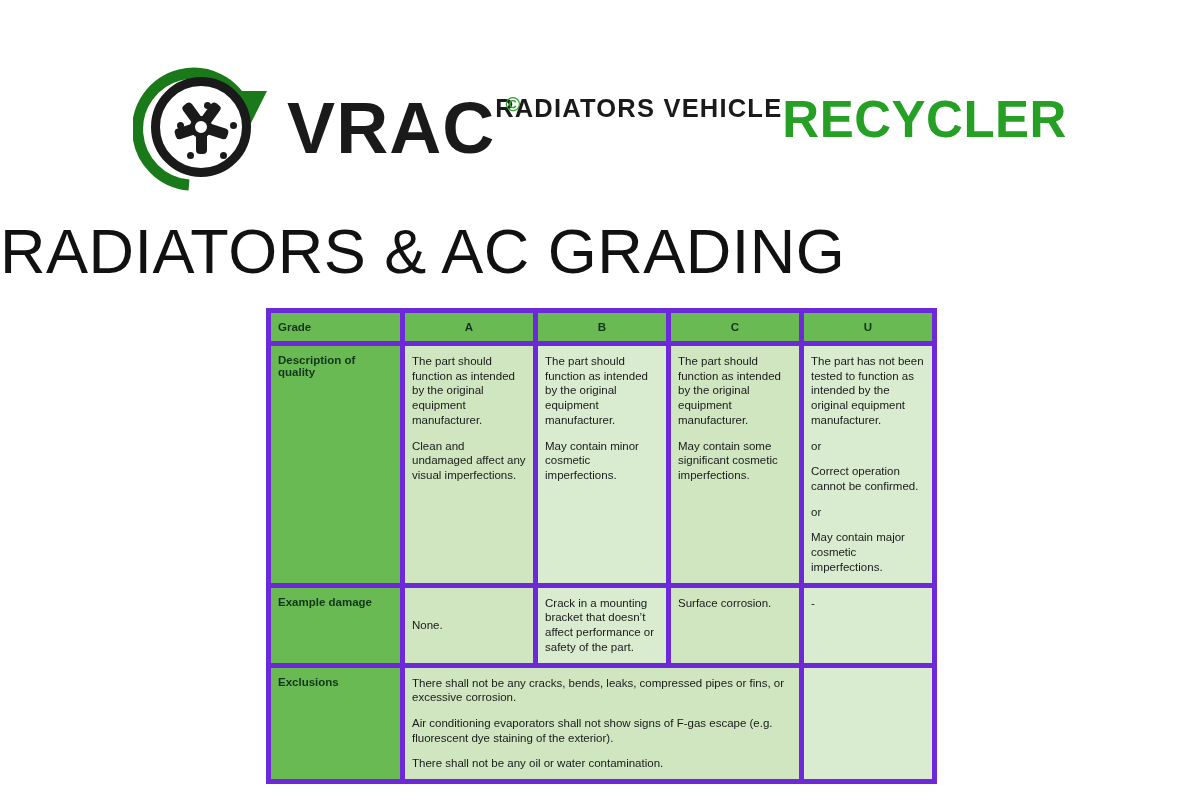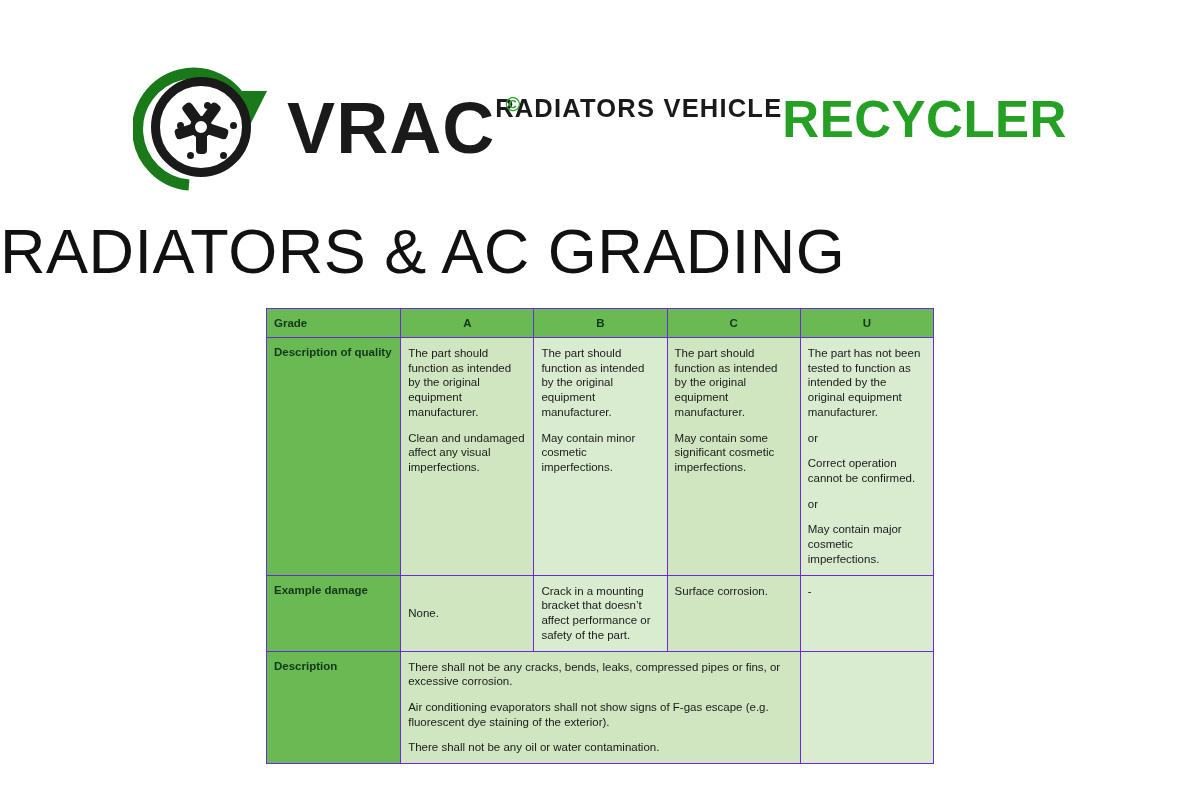--- a/index.html
+++ b/index.html
@@ -148,21 +148,21 @@
     top: 308px;
     width: 668px;
     border-collapse: collapse;
     table-layout: fixed;
     font-size: 11.5px;
     color: #1a1a1a;
   }
   .grade-table td, .grade-table th {
     vertical-align: top;
     padding: 8px 7px;
-    border: 1px solid #6d28d9;
+    border: 5px solid #6d28d9;
   }
   .hdr {
     background: #6aba54;
     color: #13361a;
     font-weight: bold;
     font-size: 11.5px;
     text-align: center;
     height: 28px;
     vertical-align: middle;
     padding: 4px 6px;
@@ -282,21 +282,21 @@
         </td>
         <td class="cell-c">
           <p>Surface corrosion.</p>
         </td>
         <td class="cell-u">
           <p>-</p>
         </td>
       </tr>
 
       <tr>
-        <td class="rowlabel">Description</td>
+        <td class="rowlabel">Exclusions</td>
         <td class="cell-wide" colspan="3">
           <p>There shall not be any cracks, bends, leaks, compressed pipes or fins, or excessive corrosion.</p>
           <p>Air conditioning evaporators shall not show signs of F-gas escape (e.g. fluorescent dye staining of the exterior).</p>
           <p>There shall not be any oil or water contamination.</p>
         </td>
         <td class="cell-blank"></td>
       </tr>
     </tbody>
   </table>
 

